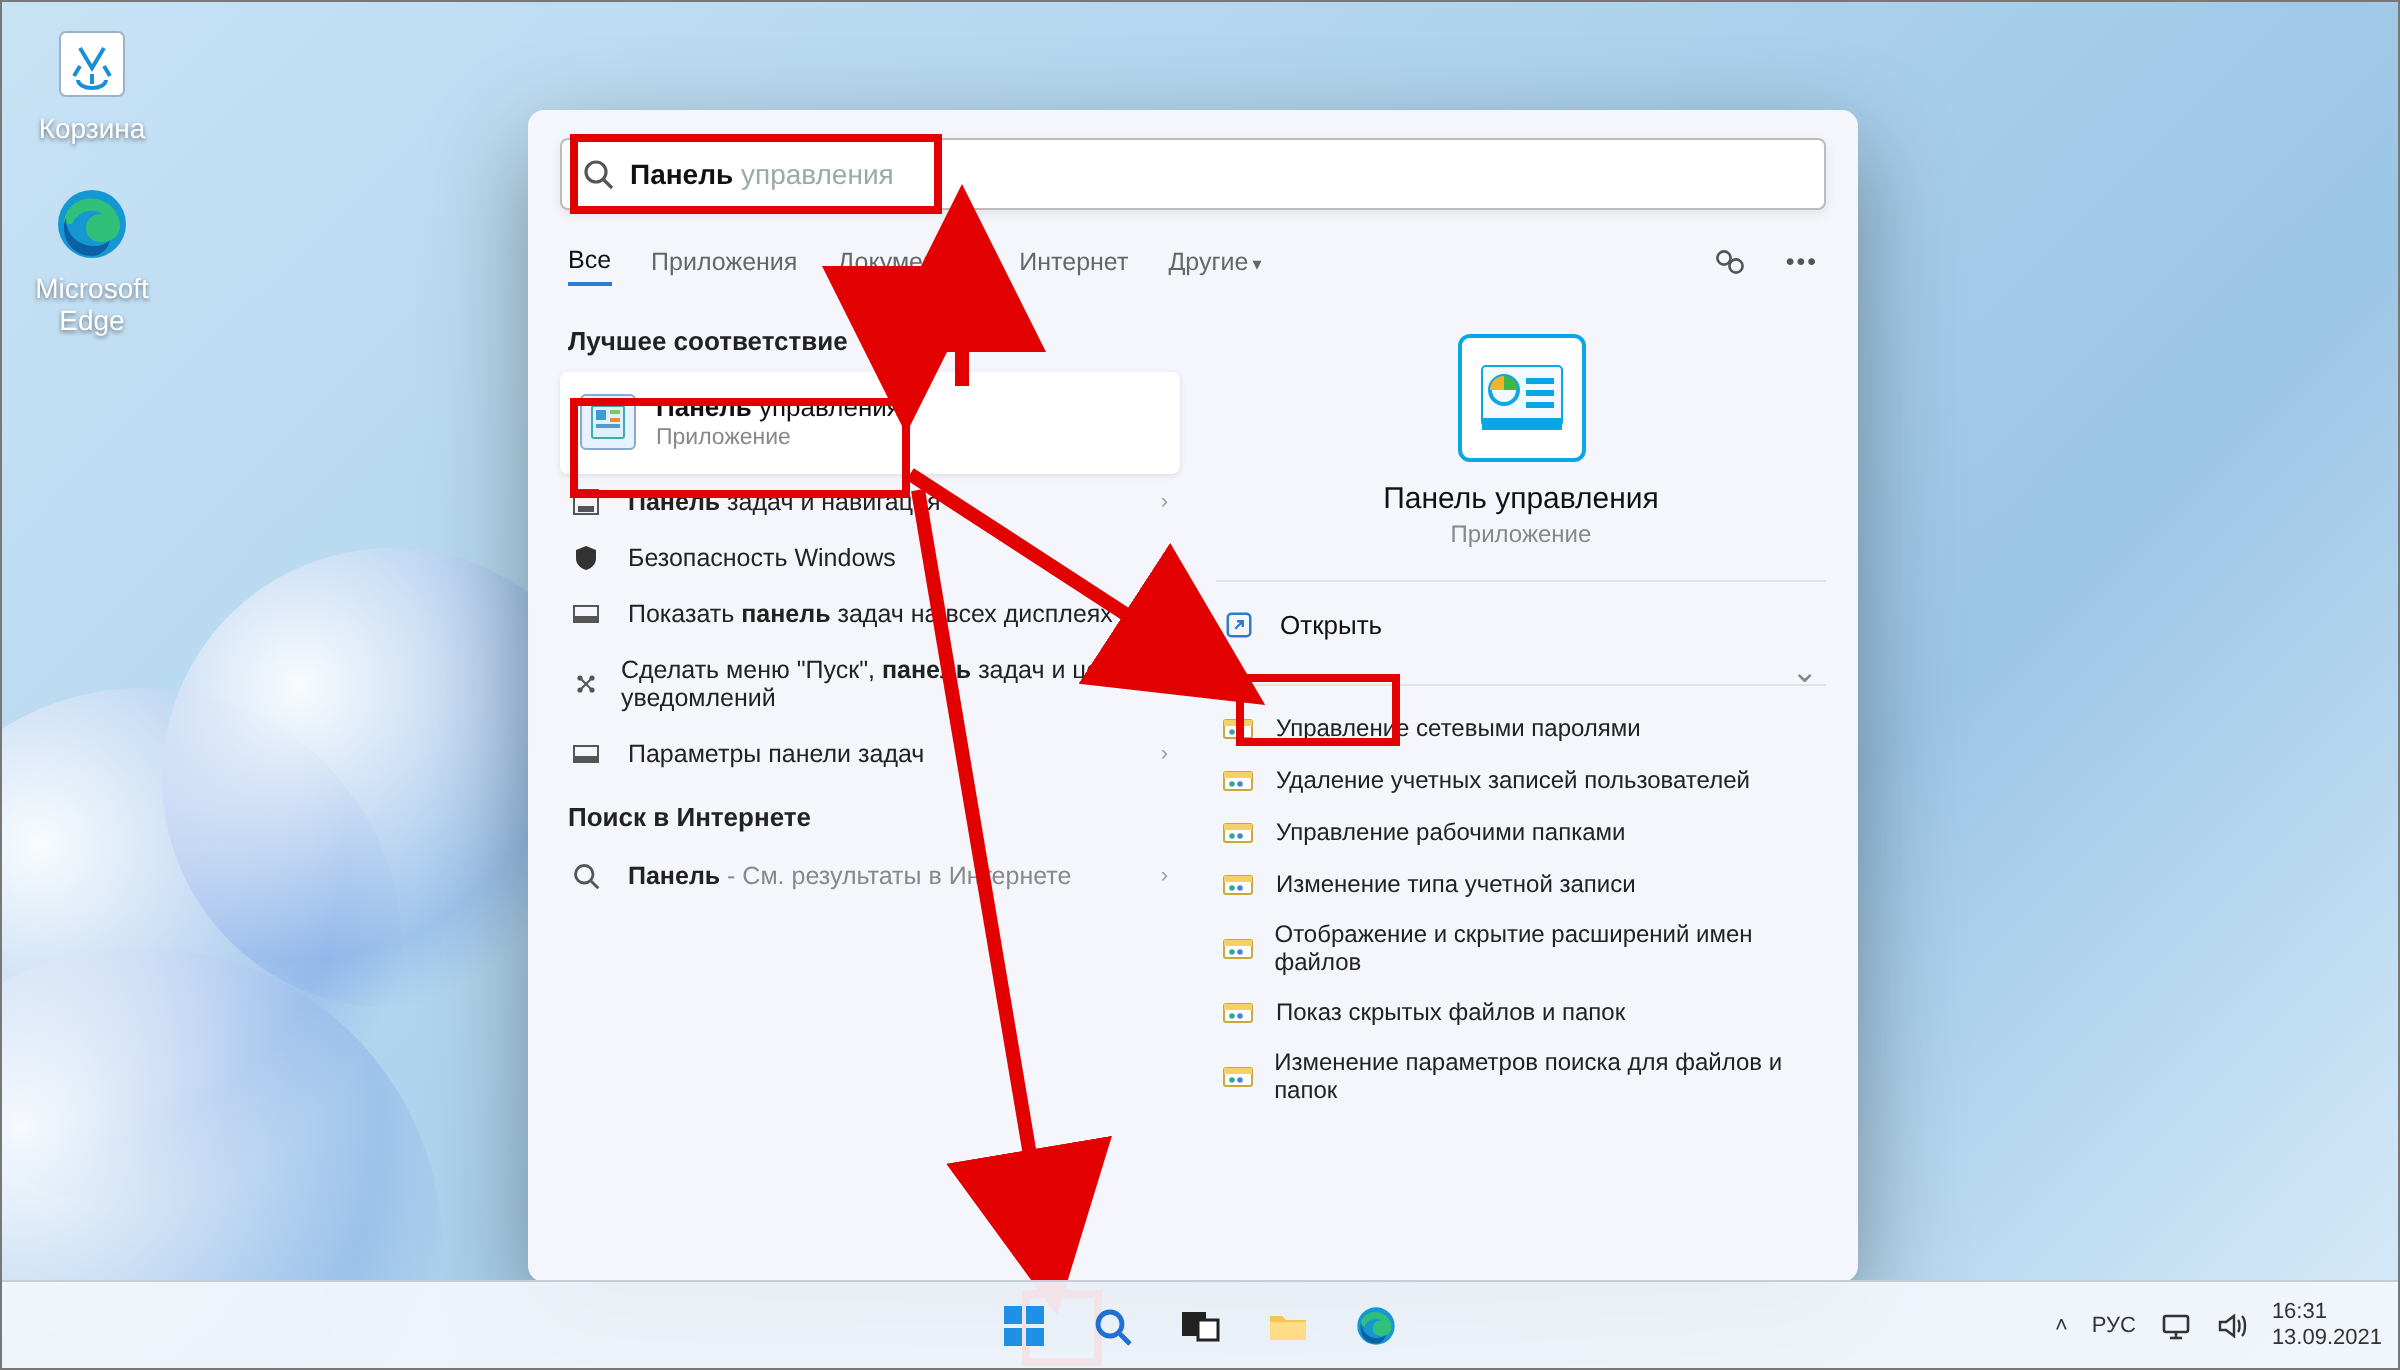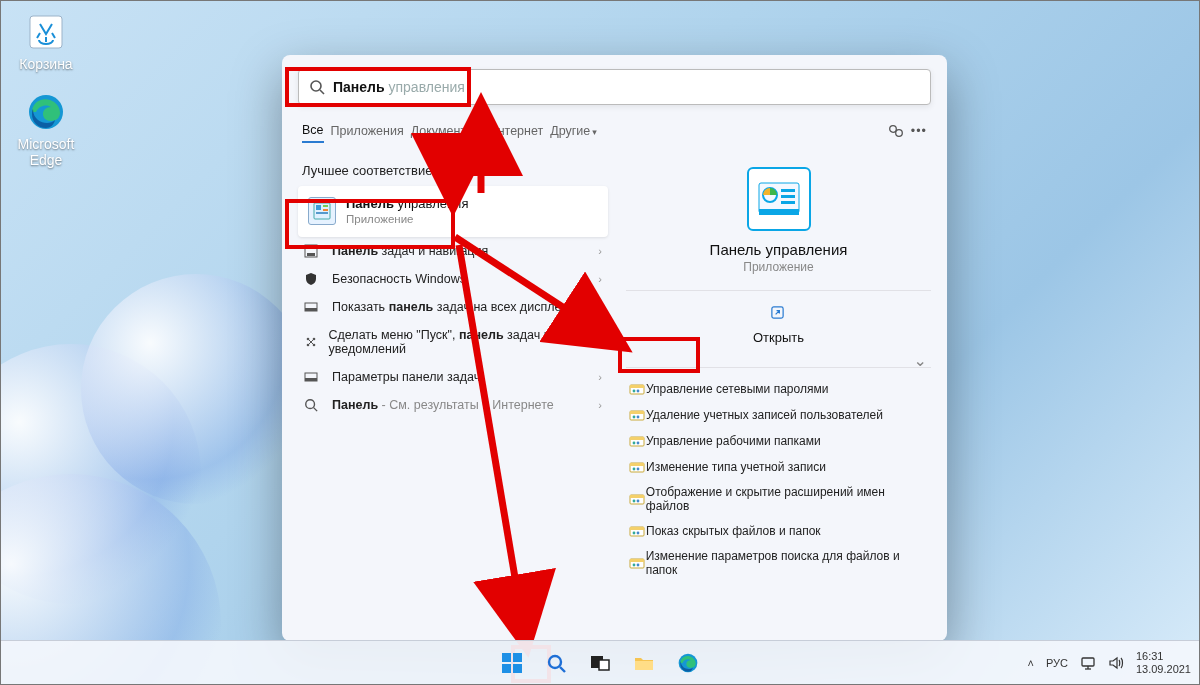--- a/index.html
+++ b/index.html
@@ -12,62 +12,62 @@
   .bloom .p2{ left:160px; top:10px; width:230px; height:230px;}
   .bloom .p3{ left:0; top:210px; width:300px; height:300px;}
 
   
   .desktop-icon { position:absolute; width:70px; text-align:center; color:#fff; font-size:14px; text-shadow:0 1px 2px rgba(0,0,0,.5); cursor:pointer; }
   .desktop-icon .ic { width:42px; height:42px; margin:0 auto 3px; display:flex; align-items:center; justify-content:center; }
   #di-bin{ left:10px; top:10px;}
   #di-edge{ left:10px; top:90px;}
 
   
-  .flyout { position:absolute; left:281px; top:54px; width:665px; height:586px; background:#f4f6fb; border-radius:8px; box-shadow:0 18px 50px rgba(0,0,0,.35); padding:14px 16px 6px; }
+  .flyout { position:absolute; left:263px; top:54px; width:665px; height:586px; background:#f4f6fb; border-radius:8px; box-shadow:0 18px 50px rgba(0,0,0,.35); padding:14px 16px 6px; }
   .search-row { background:#fff; border:1px solid #bbb; border-radius:4px; display:flex; align-items:center; height:36px; padding:0 10px; gap:8px; box-shadow:0 2px 6px rgba(0,0,0,.08); }
   .search-row svg{flex:0 0 auto;}
   .search-text { font-size:14px; color:#111; }
   .search-text .light{ color:#9aa; }
-  .tabs { display:flex; align-items:center; gap:7px; margin:14px 4px 4px; font-size:12.5px; color:#666; }
+  .tabs { display:flex; align-items:center; gap:20px; margin:14px 4px 4px; font-size:12.5px; color:#666; }
   .tabs .tab { cursor:pointer; padding:4px 0;}
   .tabs .tab.active{ color:#111; border-bottom:2px solid #2a7bd1; font-weight:500;}
   .tabs .tab .chev{ font-size:9px; margin-left:2px;}
   .tabs .sp{ flex:1;}
   .tabs .tool{ color:#555; cursor:pointer;}
 
   .cols{ display:flex; gap:18px; margin-top:10px;}
   .col-l{ width:310px;}
   .col-r{ flex:1;}
 
-  .sec-h{ font-size:13px; font-weight:400; color:#222; margin:10px 0 8px 4px;}
+  .sec-h{ font-size:13px; font-weight:700; color:#222; margin:10px 0 8px 4px;}
 
   .best{ background:#fff; border-radius:4px; padding:10px 10px; display:flex; align-items:center; gap:10px; box-shadow:0 1px 3px rgba(0,0,0,.1);}
   .best .ic{ width:28px; height:28px; background:#e6f2ff; border:1px solid #8ac; border-radius:3px; display:flex; align-items:center; justify-content:center;}
   .best .txt{ line-height:1.25;}
   .best .t1{ font-size:13px; color:#111;}
   .best .t1 b{ font-weight:600;}
   .best .t2{ font-size:11.5px; color:#888;}
 
   .item{ display:flex; align-items:center; gap:10px; padding:7px 6px; font-size:12.5px; color:#222; cursor:pointer; border-radius:3px; position:relative;}
   .item .ic{ width:18px; text-align:center; color:#555;}
   .item .chev{ position:absolute; right:6px; color:#999; font-size:11px;}
   .item b{ font-weight:600;}
   .item .sub{ color:#888;}
 
   .detail{ text-align:center; padding-top:14px;}
   .big-ic{ width:64px; height:64px; margin:0 auto 10px; border:2px solid #0aa6e6; border-radius:6px; background:#fff; display:flex; align-items:center; justify-content:center; position:relative;}
   .det-t{ font-size:15px; color:#111; margin-bottom:2px;}
   .det-s{ font-size:12px; color:#888;}
   .divider{ height:1px; background:#e1e1e6; margin:16px 0 8px;}
 
-  .open-row{ display:flex; align-items:center; padding:6px 4px; gap:10px; font-size:13px; color:#111; cursor:pointer;flex-direction:column;}
+  .open-row{ display:flex; align-items:center; padding:6px 4px; gap:10px; font-size:13px; color:#111; cursor:pointer;}
   .open-row .ic{ width:18px; color:#2a7bd1;}
 
   .recent-h{ font-size:12.5px; color:#555; margin:12px 0 6px 2px;}
-  .ritem{ display:flex; align-items:center; padding:5px 2px; font-size:12px; color:#222; cursor:pointer;}
+  .ritem{ display:flex; align-items:center; gap:10px; padding:5px 2px; font-size:12px; color:#222; cursor:pointer;}
   .ritem .ic{ width:18px; height:16px; display:flex; align-items:center; justify-content:center;}
 
   
   .redbox{ position:absolute; border:4px solid #e20000; pointer-events:none; }
 
   
   .taskbar{ position:absolute; left:0; right:0; bottom:0; height:44px; background:rgba(243,246,252,.92); border-top:1px solid #c7cdd8; display:flex; align-items:center;}
   .tb-center{ position:absolute; left:50%; transform:translateX(-50%); display:flex; gap:4px; align-items:center;}
   .tb-btn{ width:40px; height:40px; display:flex; align-items:center; justify-content:center; border-radius:4px; cursor:pointer;}
   .tray{ position:absolute; right:8px; display:flex; align-items:center; gap:12px; font-size:11px; color:#333;}
@@ -200,20 +200,21 @@
               <svg width="14" height="14" viewBox="0 0 14 14">
                 <rect x="1" y="3" width="12" height="8" fill="none" stroke="#555"></rect>
                 <rect x="1" y="8" width="12" height="3" fill="#555"></rect>
               </svg>
             </span>
             <span>Параметры панели задач</span>
             <span class="chev">›</span>
           </div>
         </div>
 
+      <div class="sec-h">Поиск в Интернете</div>
       <div class="item">
         <span class="ic">
             <svg width="14" height="14" viewBox="0 0 16 16">
               <circle cx="7" cy="7" r="5" fill="none" stroke="#555" stroke-width="1.6"></circle>
               <line x1="11" y1="11" x2="15" y2="15" stroke="#555" stroke-width="1.6"></line>
             </svg>
           </span>
         <span><b>Панель</b><span class="sub"> - См. результаты в Интернете</span></span>
         <span class="chev">›</span>
       </div>

